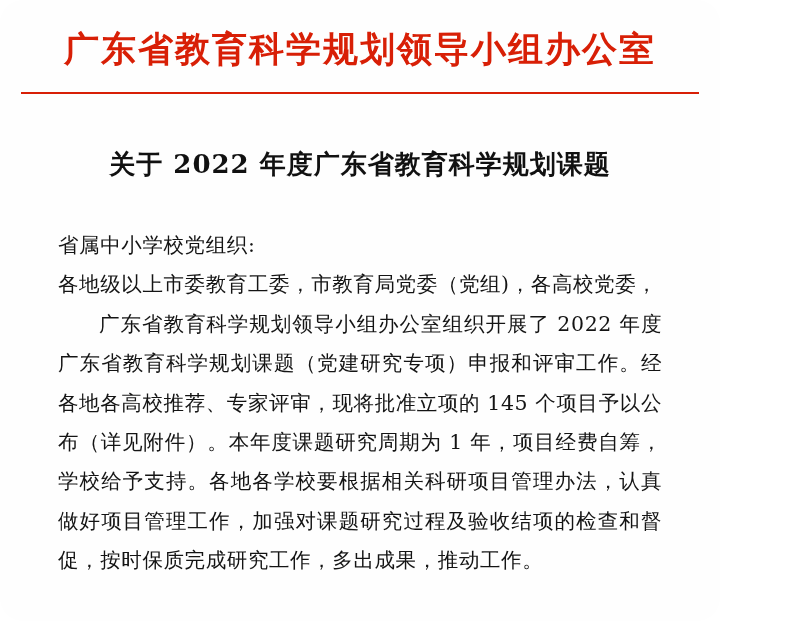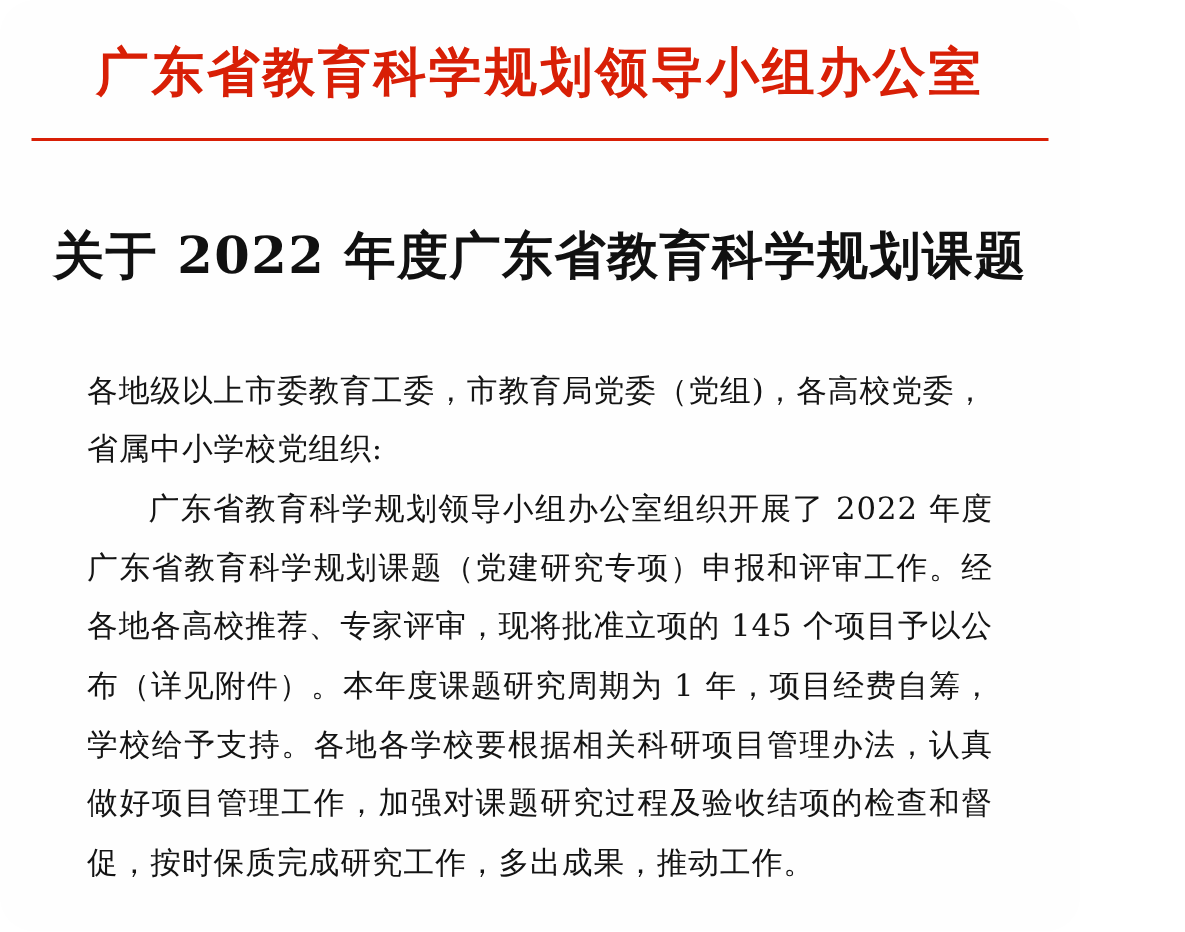--- a/index.html
+++ b/index.html
@@ -41,21 +41,21 @@
     margin: 22px auto 0 auto;
     width: 678px;
     height: 2px;
     background: #d81f06;
   }
   
   .doc-title {
     margin-top: 46px;
     text-align: center;
     font-family: "DejaVu Serif", serif;
-    font-size: 34px;
+    font-size: 26px;
     font-weight: bold;
     line-height: 1.85;
     color: #111111;
     letter-spacing: 1px;
   }
   .doc-title .line {
     display: block;
   }
   
   .body-text {
@@ -82,18 +82,18 @@
   <div class="masthead">
     <div class="masthead-title">广东省教育科学规划领导小组办公室</div>
     <div class="masthead-rule"></div>
   </div>
 
   <div class="doc-title">
     <span class="line">关于 2022 年度广东省教育科学规划课题</span>
   </div>
 
   <div class="body-text">
+    <p>省属中小学校党组织:</p>
     <p>各地级以上市委教育工委，市教育局党委（党组)，各高校党委，</p>
-    <p>省属中小学校党组织:</p>
     <p class="indent">广东省教育科学规划领导小组办公室组织开展了 2022 年度广东省教育科学规划课题（党建研究专项）申报和评审工作。经各地各高校推荐、专家评审，现将批准立项的 145 个项目予以公布（详见附件）。本年度课题研究周期为 1 年，项目经费自筹，学校给予支持。各地各学校要根据相关科研项目管理办法，认真做好项目管理工作，加强对课题研究过程及验收结项的检查和督促，按时保质完成研究工作，多出成果，推动工作。</p>
   </div>
 
 </div>
 
 </body></html>

